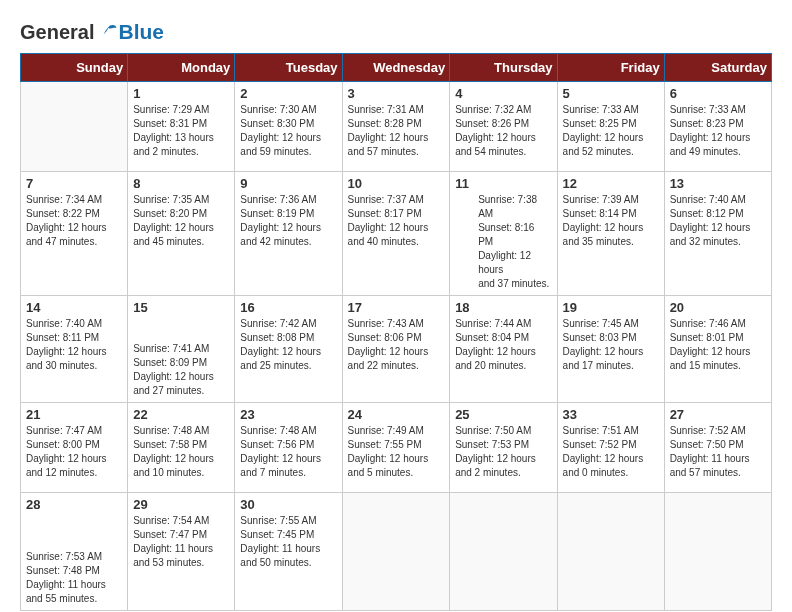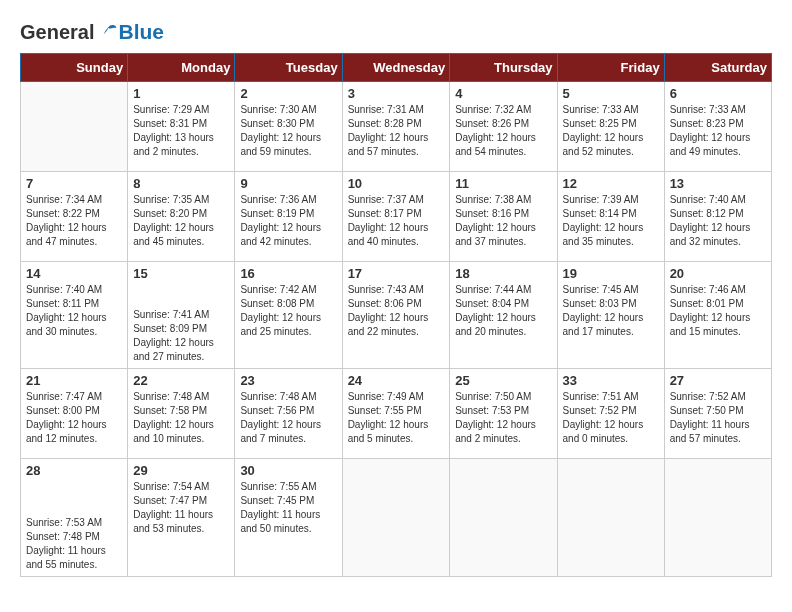--- a/index.html
+++ b/index.html
@@ -177,21 +177,21 @@
         </td>
         <td>
           <span class="day-number">10</span>
           <div class="day-info" style="white-space: pre-line;">Sunrise: 7:37 AM
 Sunset: 8:17 PM
 Daylight: 12 hours
 and 40 minutes.</div>
         </td>
         <td>
           <span class="day-number">11</span>
-          <div class="day-info" style="white-space: pre-line;">Sunrise: 7:38 AM
+          <div class="day-info" style="white-space: pre-line; margin-left: 23px;">Sunrise: 7:38 AM
 Sunset: 8:16 PM
 Daylight: 12 hours
 and 37 minutes.</div>
         </td>
         <td>
           <span class="day-number">12</span>
           <div class="day-info" style="white-space: pre-line;">Sunrise: 7:39 AM
 Sunset: 8:14 PM
 Daylight: 12 hours
 and 35 minutes.</div>

